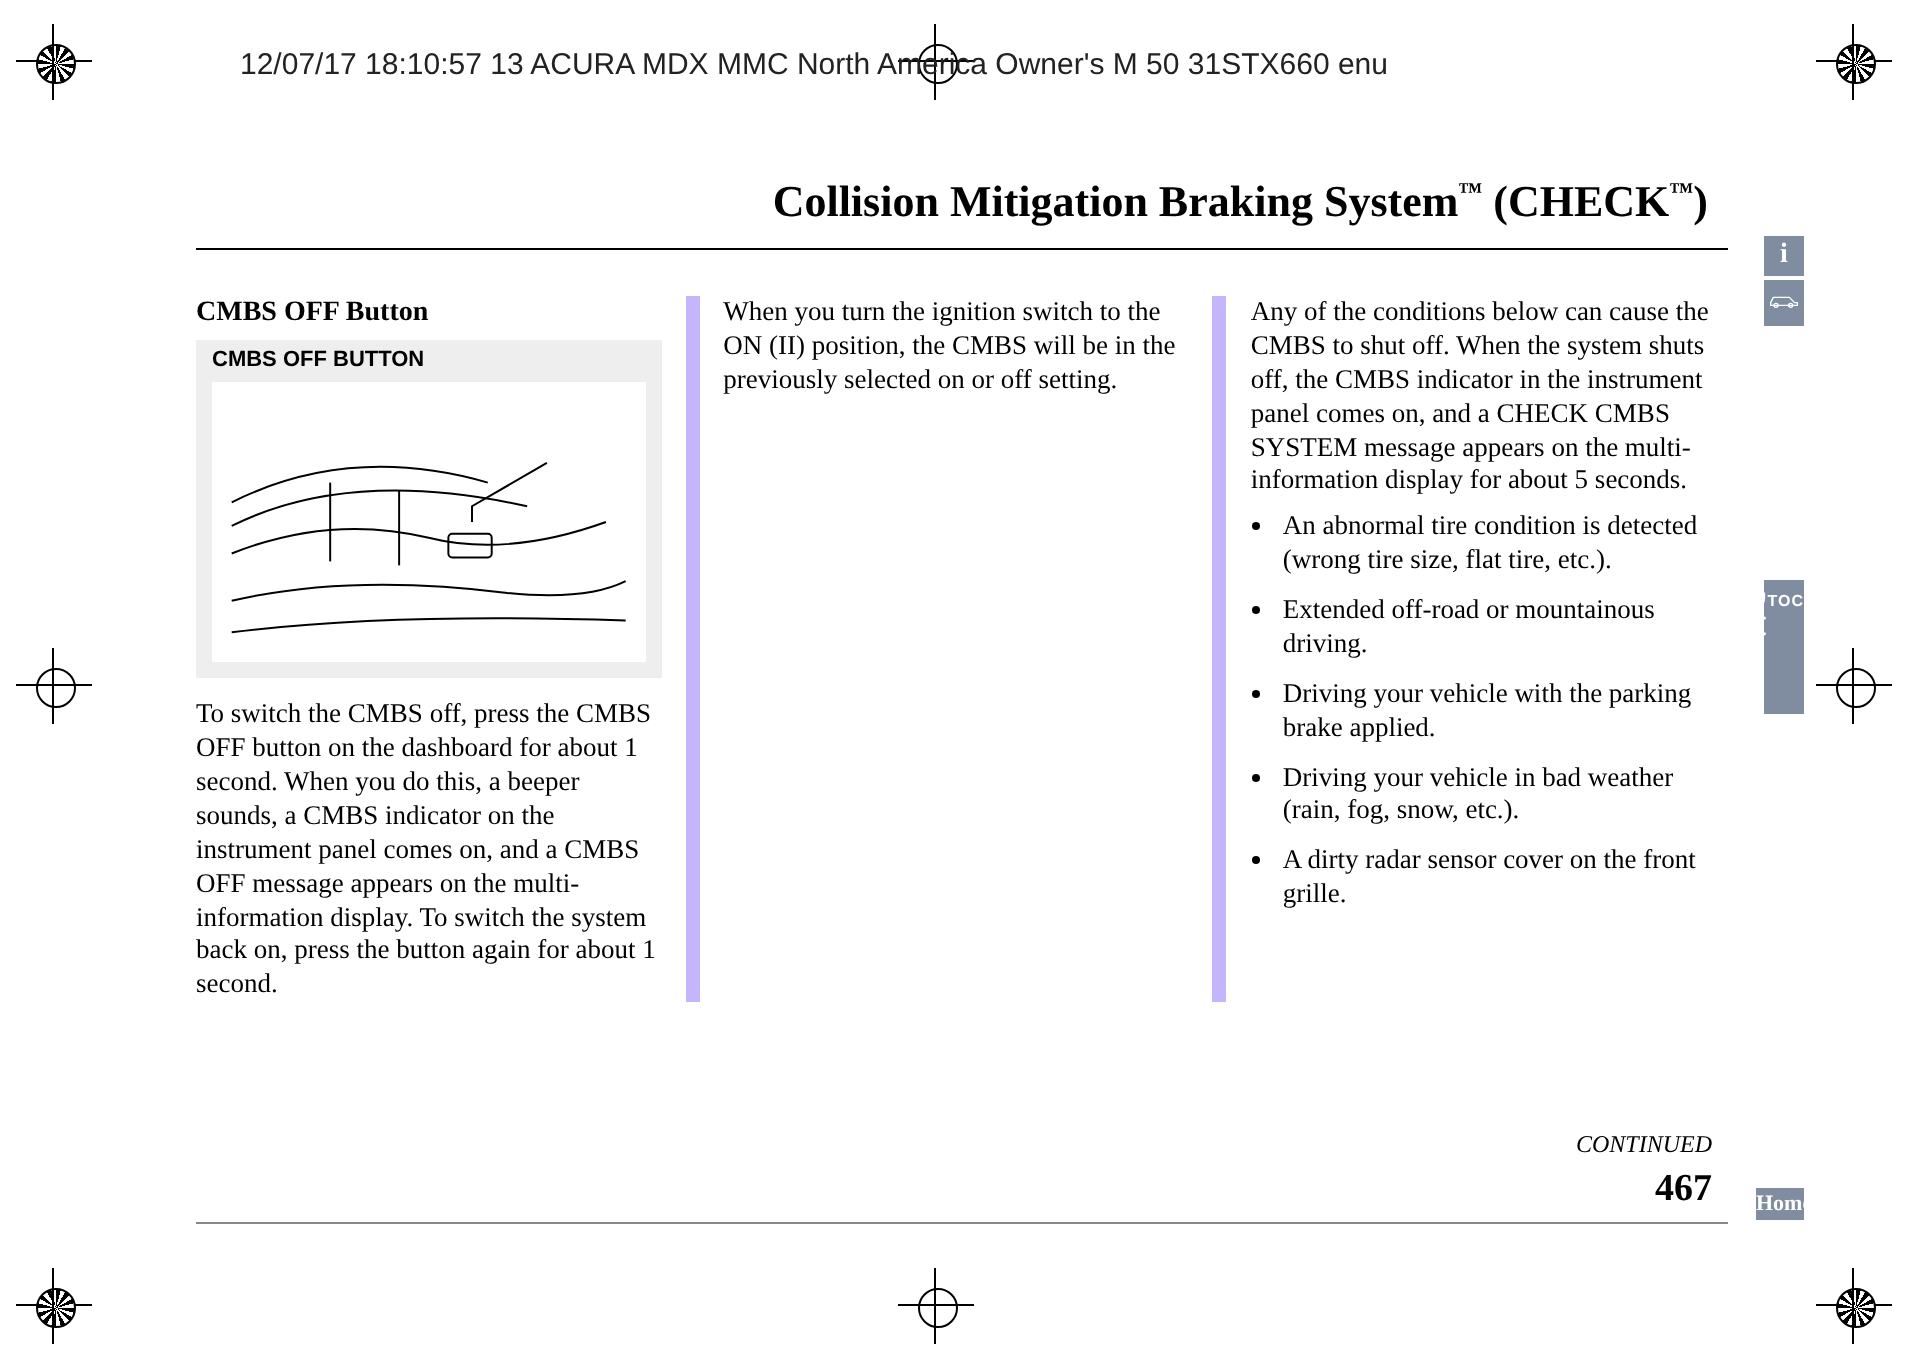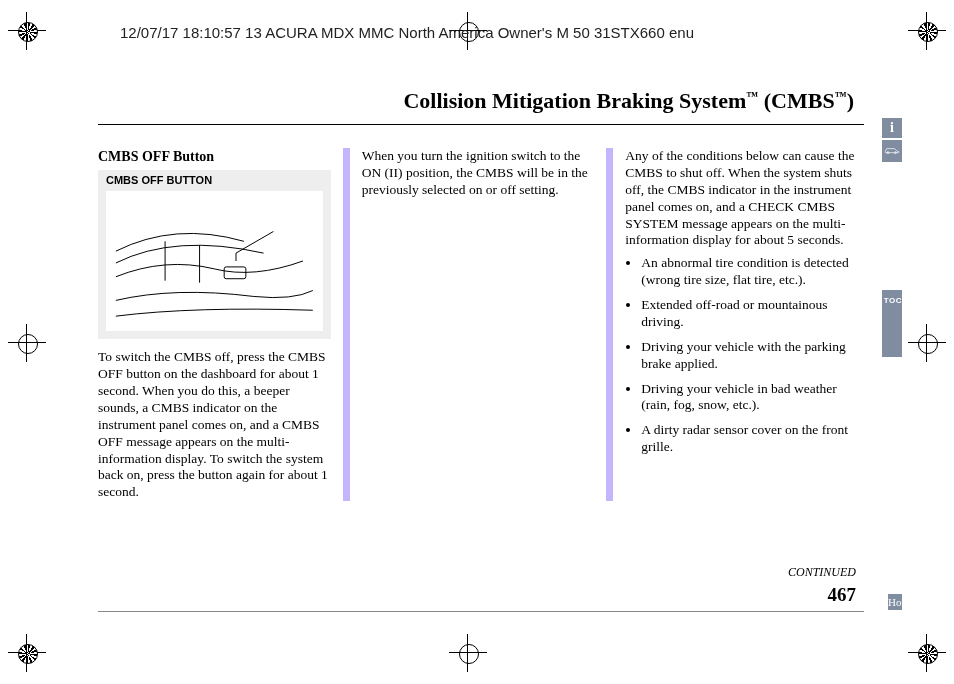--- a/index.html
+++ b/index.html
@@ -160,28 +160,29 @@
     position: absolute;
     right: 98px;
     bottom: 78px;
     font-weight: bold;
     font-size: 19px;
   }
   .home-btn {
     position: absolute;
     right: 52px;
     bottom: 74px;
-    width: 14px;
+    width: 24px;
     height: 16px;
     background: #808da0;
     color: #fff;
     font-family: 'Brush Script MT', cursive;
     font-size: 11px;
     text-align: center;
     line-height: 16px;
+    font-weight: bold;
   }
   .bottom-rule {
     position: absolute;
     left: 98px;
     right: 90px;
     bottom: 72px;
     height: 1px;
     background: #888;
   }
 </style>
@@ -209,21 +210,21 @@
 <div class="regmark" style="bottom:18px; left:455px;">
     <span class="circle"></span>
   </div>
 <div class="regmark full" style="bottom:18px; right:14px;">
     <span class="circle"></span>
   </div>
 
 <div class="header-line">12/07/17 18:10:57   13 ACURA MDX MMC North America Owner's M 50 31STX660 enu</div>
 
 <div class="page-title">
-  <span>Collision Mitigation Braking System</span><sup>™</sup><span> (CMBS</span><sup>™</sup><span>)</span>
+  <span>Collision Mitigation Braking System</span><sup>™</sup><span> (CHECK</span><sup>™</sup><span>)</span>
 </div>
 <div class="rule"></div>
 
 <div class="content">
   <div class="col col1">
     <div class="subhead">CMBS OFF Button</div>
     <div class="figure">
       <div class="fig-caption">CMBS OFF BUTTON</div>
       <div class="fig-drawing">
         <svg viewBox="0 0 220 140" width="100%" height="100%">

